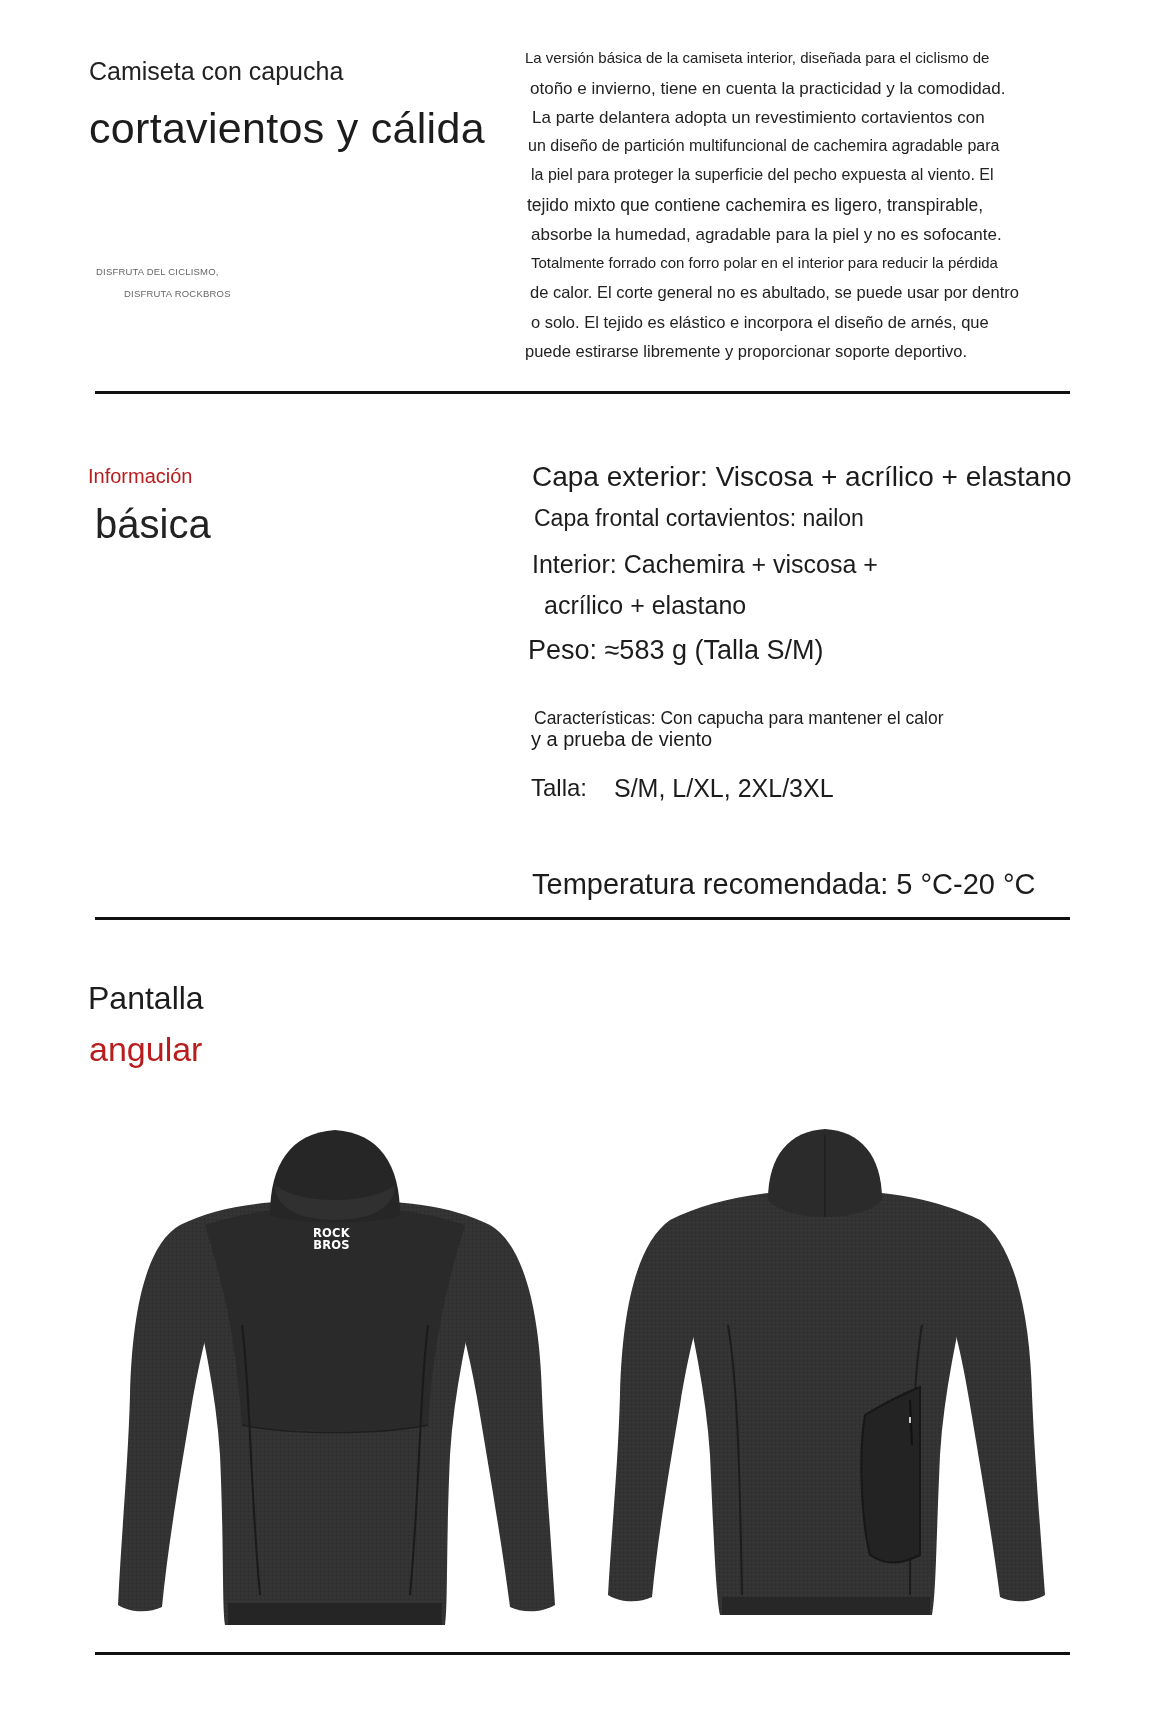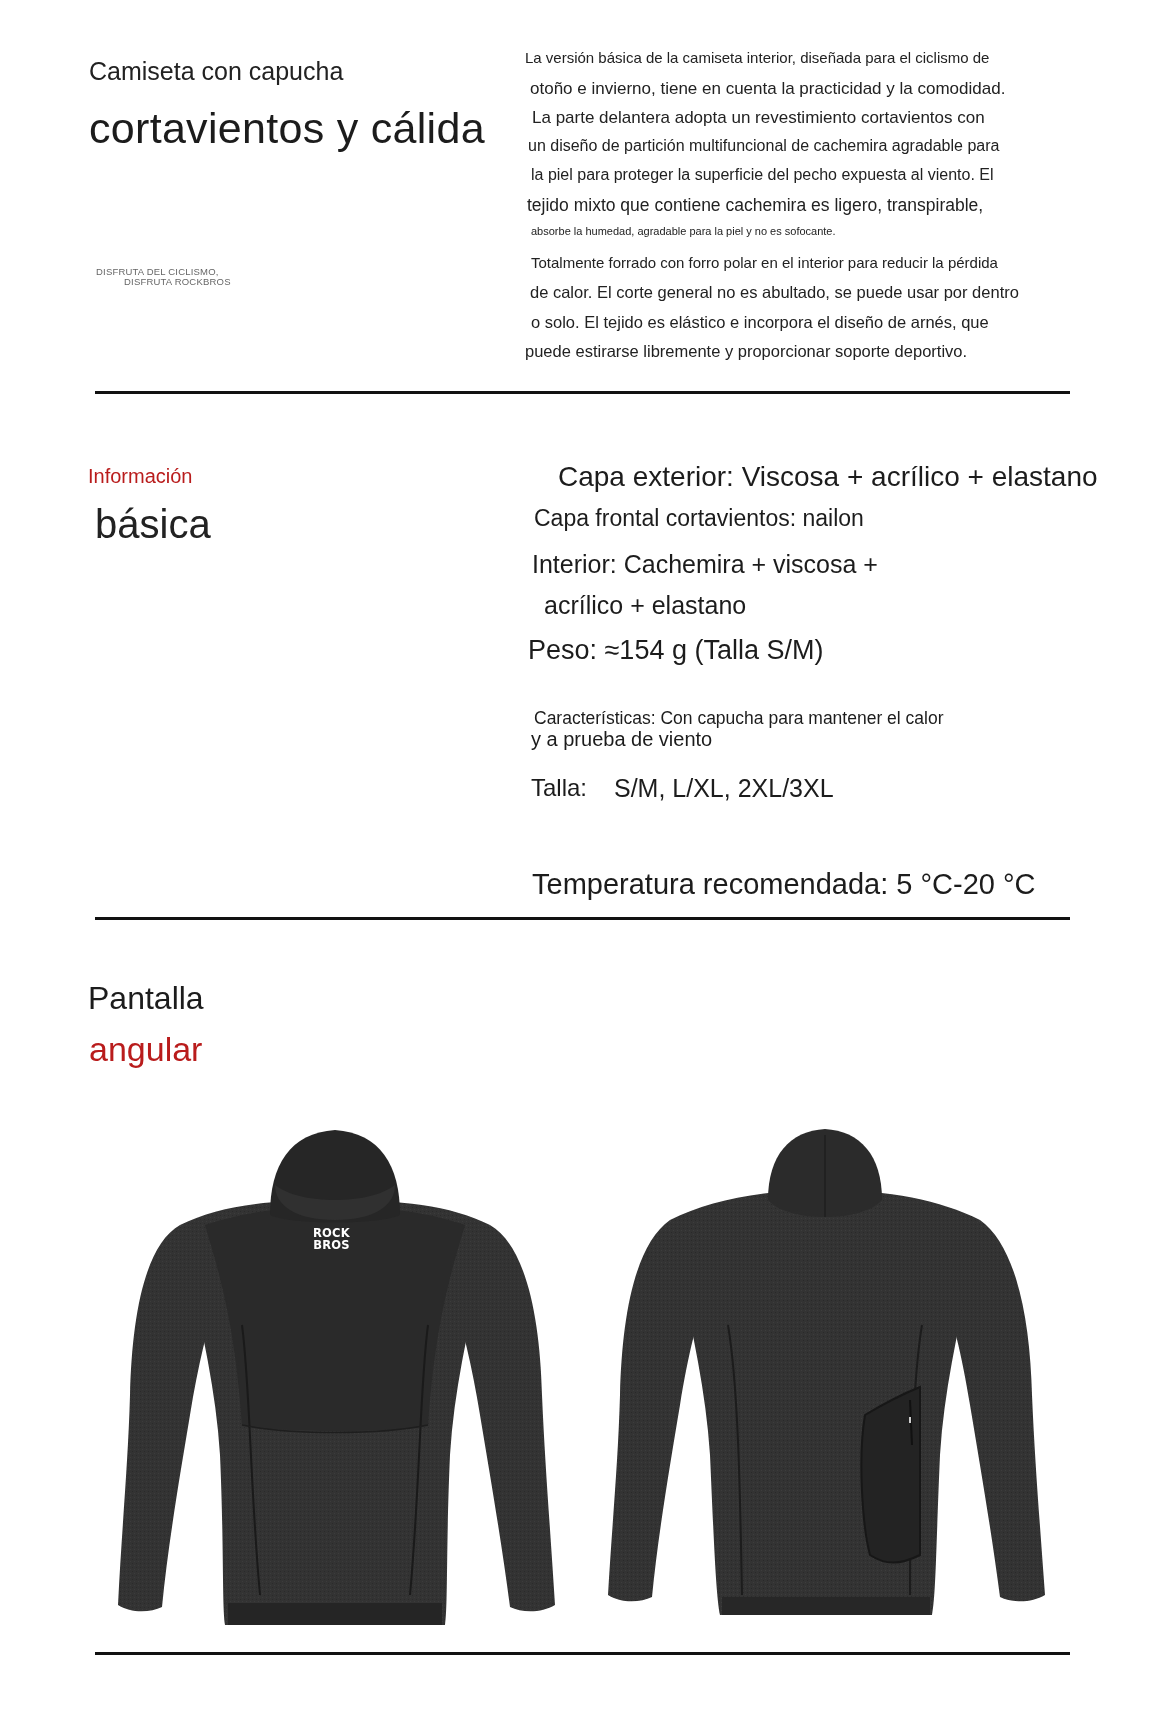--- a/index.html
+++ b/index.html
@@ -24,47 +24,47 @@
   .s3-t2 { left:89px; top:1030px; font-size:34px; color:#b91c1c; }
 
   .photo { position:absolute; }
 </style>
 </head>
 <body>
 
 <div class="abs s1-sub">Camiseta con capucha</div>
 <div class="abs s1-title">cortavientos y cálida</div>
 <div class="abs slogan" style="top:266px;">DISFRUTA DEL CICLISMO,</div>
-<div class="abs slogan" style="top:276px;padding-left:28px;">DISFRUTA ROCKBROS</div>
+<div class="abs slogan" style="top:288px;padding-left:28px;">DISFRUTA ROCKBROS</div>
 
 <div style="position:absolute; left:0; top:0;">
   <div class="abs desc-line" style="left:525px; top:49px; font-size:15px;">La versión básica de la camiseta interior, diseñada para el ciclismo de</div>
   <div class="abs desc-line" style="left:530px; top:79px; font-size:17px;">otoño e invierno, tiene en cuenta la practicidad y la comodidad.</div>
   <div class="abs desc-line" style="left:532px; top:108px; font-size:17px;">La parte delantera adopta un revestimiento cortavientos con</div>
   <div class="abs desc-line" style="left:528px; top:137px; font-size:16px;">un diseño de partición multifuncional de cachemira agradable para</div>
   <div class="abs desc-line" style="left:531px; top:166px; font-size:16px;">la piel para proteger la superficie del pecho expuesta al viento. El</div>
   <div class="abs desc-line" style="left:527px; top:195px; font-size:17.5px;">tejido mixto que contiene cachemira es ligero, transpirable,</div>
-  <div class="abs desc-line" style="left:531px; top:225px; font-size:11px;">absorbe la humedad, agradable para la piel y no es sofocante.</div>
+  <div class="abs desc-line" style="left:531px; top:225px; font-size:17px;">absorbe la humedad, agradable para la piel y no es sofocante.</div>
   <div class="abs desc-line" style="left:531px; top:254px; font-size:15px;">Totalmente forrado con forro polar en el interior para reducir la pérdida</div>
   <div class="abs desc-line" style="left:530px; top:283px; font-size:16.5px;">de calor. El corte general no es abultado, se puede usar por dentro</div>
   <div class="abs desc-line" style="left:531px; top:313px; font-size:16.5px;">o solo. El tejido es elástico e incorpora el diseño de arnés, que</div>
   <div class="abs desc-line" style="left:525px; top:342px; font-size:16.5px;">puede estirarse libremente y proporcionar soporte deportivo.</div>
 </div>
 
 <div class="divider" style="top:391px;"></div>
 
 <div class="abs s2-sub">Información</div>
 <div class="abs s2-title">básica</div>
 
 <div>
-  <div class="abs spec" style="left:532px; top:461px; font-size:28px;margin-left:26px;">Capa exterior: Viscosa + acrílico + elastano</div>
+  <div class="abs spec" style="left:532px; top:461px; font-size:28px;">Capa exterior: Viscosa + acrílico + elastano</div>
   <div class="abs spec" style="left:534px; top:505px; font-size:23px;">Capa frontal cortavientos: nailon</div>
   <div class="abs spec" style="left:532px; top:550px; font-size:25px;">Interior: Cachemira + viscosa +</div>
   <div class="abs spec" style="left:532px; top:591px; font-size:25px;margin-left:12px;">acrílico + elastano</div>
-  <div class="abs spec" style="left:528px; top:635px; font-size:27px;">Peso: ≈154 g (Talla S/M)</div>
+  <div class="abs spec" style="left:528px; top:635px; font-size:27px;">Peso: ≈583 g (Talla S/M)</div>
   <div class="abs spec" style="left:534px; top:708px; font-size:17.5px;">Características: Con capucha para mantener el calor</div>
   <div class="abs spec" style="left:531px; top:728px; font-size:20px;">y a prueba de viento</div>
   <div class="abs spec" style="left:531px; top:774px; font-size:24px;">Talla:</div>
   <div class="abs spec" style="left:614px; top:774px; font-size:25px;">S/M, L/XL, 2XL/3XL</div>
   <div class="abs spec" style="left:532px; top:868px; font-size:29px;text-align:right;">Temperatura recomendada: 5 °C-20 °C</div>
 </div>
 
 <div class="divider" style="top:917px;"></div>
 
 <div class="abs s3-t1">Pantalla</div>

